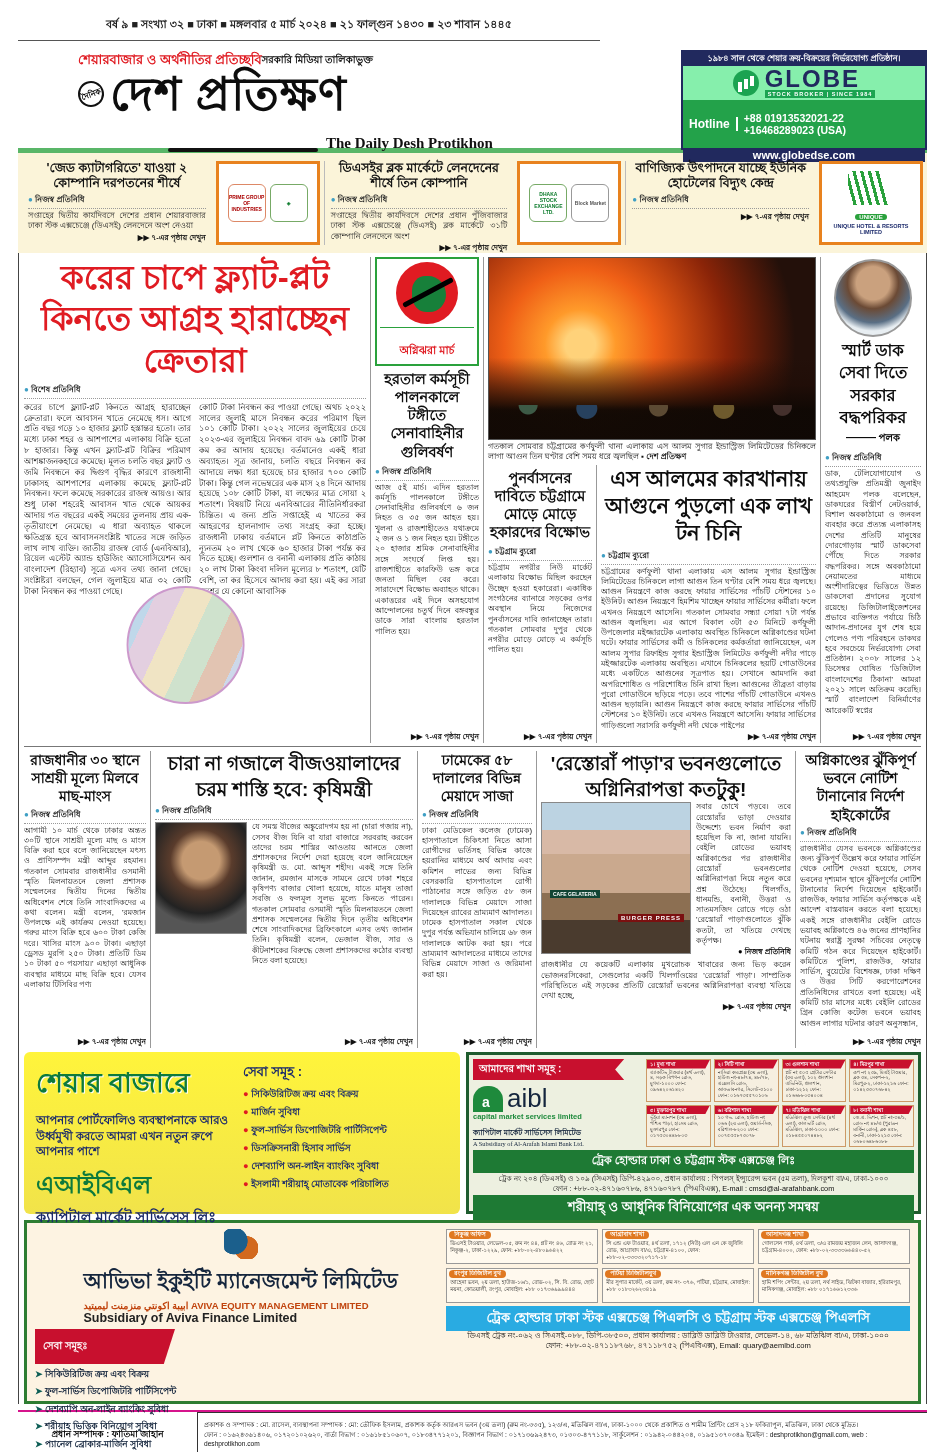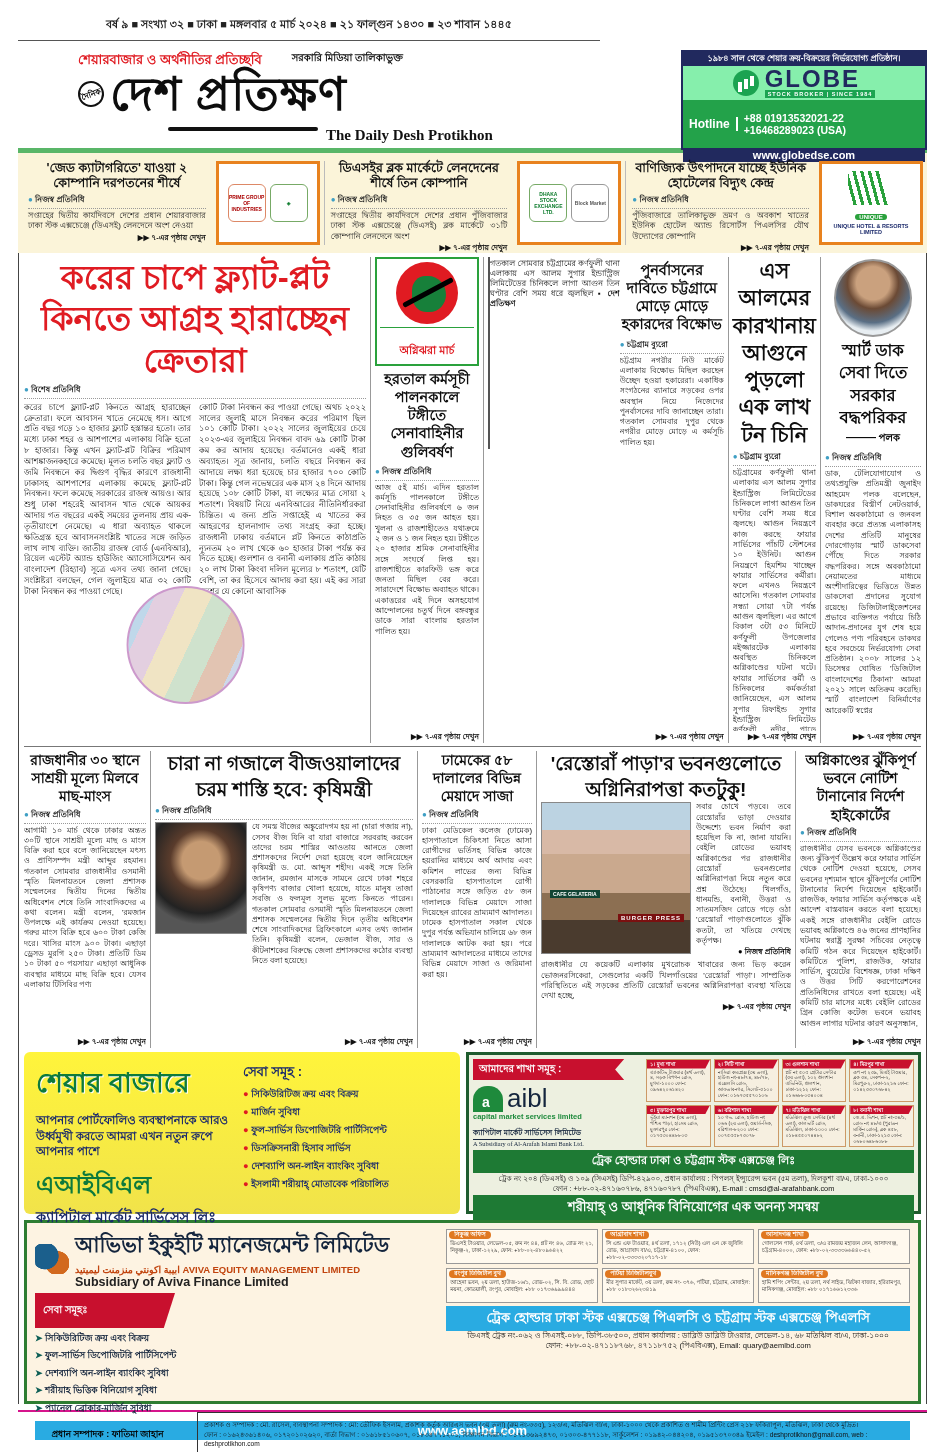--- a/index.html
+++ b/index.html
@@ -4,27 +4,27 @@
 <style>
   * { margin:0; padding:0; box-sizing:border-box; }
   body { background:#888; font-family:"Liberation Sans", sans-serif; }
   .page { width:945px; height:1452px; background:#fff; margin:0 auto; overflow:hidden; position:relative; padding:0 18px; }
   .topbar { height:50px; padding-top:16px; }
   .dateline { width:64%; text-align:center; font-size:11px; font-weight:bold; color:#222; }
   .dateline-rule { width:64%; border-bottom:1.5px solid #555; margin-top:5px; }
 
   .masthead-row { height:96px; display:flex; align-items:flex-start; gap:10px; }
   .brand { flex:1; padding-left:60px; }
-  .brand-tags { display:flex; align-items:flex-start; gap:30px; }
+  .brand-tags { display:flex; align-items:center; gap:0; }
   .tag-red { color:#e01b22; font-weight:bold; font-size:13px; }
   .tag-black { color:#111; font-weight:bold; font-size:10px; padding-bottom:1px; }
   .brand-title-row { display:flex; align-items:center; gap:6px; }
   .daily-badge { width:26px; height:26px; border:2px solid #111; border-radius:50%; font-size:8px; font-weight:bold; display:flex; align-items:center; justify-content:center; transform:rotate(-20deg); }
   .brand-title { font-size:46px; font-weight:bold; color:#0d0d0d; letter-spacing:1px; line-height:1.0; }
-  .brand-sub-row { display:flex; align-items:flex-start; margin-top:10px; }
+  .brand-sub-row { display:flex; align-items:flex-end; margin-top:18px; }
   .brand-swoosh { flex:0 0 150px; height:4px; background:#111; border-radius:2px; margin-left:90px; }
   .brand-eng { font-family:"Liberation Serif", serif; font-weight:bold; font-size:15px; color:#111; margin-left:8px; }
 
   .ad-nbl { width:198px; height:92px; border:1.5px solid #333; background:#fff; display:flex; flex-direction:column; align-items:center; justify-content:center; gap:4px; }
   .nbl-mark { position:relative; width:60px; height:42px; }
   .nbl-d { position:absolute; width:15px; height:15px; border:2.5px solid #199c4e; transform:rotate(45deg); }
   .nbl-cube { position:absolute; left:22px; top:22px; width:18px; height:16px; background:#199c4e; }
   .nbl-text { color:#199c4e; font-weight:bold; font-size:14px; }
   .ad-globe { width:246px; height:100px; border:2px solid #21295e; display:flex; flex-direction:column; }
   .globe-top { background:#21295e; color:#fff; font-size:8.2px; font-weight:bold; text-align:center; padding:2px 2px; line-height:1.25; }
@@ -69,21 +69,21 @@
       linear-gradient(115deg,#bfd8ea 0 18%,#e3cfe0 18% 34%,#f0e4c4 34% 52%,#cfe2cd 52% 68%,#e2c4b2 68% 84%,#cdd8ea 84%);
   }
   .march-col { flex:0 0 104px; display:flex; flex-direction:column; }
   .march-logo { border:2px solid #2aa13c; padding:3px; text-align:center; }
   .march-circle { width:62px; height:62px; border-radius:50%; background:#e01b22; margin:0 auto; position:relative; overflow:hidden; }
   .march-map { position:absolute; left:16px; top:14px; width:34px; height:36px; background:#17803a; border-radius:45% 60% 55% 50%; }
   .march-rifle { position:absolute; left:4px; top:28px; width:56px; height:5px; background:#000; transform:rotate(-28deg); border-radius:2px; }
   .march-label { color:#e01b22; font-weight:bold; font-size:11px; border-top:1.5px solid #2aa13c; margin-top:3px; padding-top:14px; }
   .col-head { font-weight:bold; font-size:14.5px; line-height:1.25; text-align:center; color:#0d0d0d; margin:4px 0 2px; }
   .small-body { font-size:7.8px; line-height:1.32; text-align:justify; color:#111; flex:1; overflow:hidden; }
-  .center-col { flex:0 0 328px; display:flex; flex-direction:row; }
+  .center-col { flex:0 0 328px; display:flex; flex-direction:column; }
   .fire-photo { height:192px; border:1px solid #555; background:
       linear-gradient(to top, rgba(15,8,4,.96) 0 16%, rgba(30,12,6,.55) 30%, transparent 45%),
       radial-gradient(circle at 28% 48%, #ffd27a 0 6%, #ff9a2a 14%, #ef5f16 30%, #8a2408 58%, #23100a 85%);
       position:relative;
   }
   .fire-crowd { position:absolute; bottom:0; left:0; right:0; height:34px; background:
       radial-gradient(circle at 12% 0%, #3d5a46 0 9px, transparent 10px),
       radial-gradient(circle at 30% 10%, #27415e 0 10px, transparent 11px),
       radial-gradient(circle at 52% 6%, #5c4a33 0 9px, transparent 10px),
       radial-gradient(circle at 72% 10%, #6e5a2d 0 10px, transparent 11px),
@@ -148,21 +148,21 @@
   .branch-grid { flex:1; display:grid; grid-template-columns:repeat(4,1fr); grid-template-rows:1fr 1fr; gap:3px; }
   .branch { border:1px solid #c96; background:#f6efe0; font-size:4.8px; line-height:1.25; color:#222; overflow:hidden; }
   .branch-h { background:#c8102e; color:#fff; font-weight:bold; font-size:5.2px; padding:1px 3px; clip-path:polygon(0 0,100% 0,93% 100%,0 100%); }
   .branch-b { padding:1px 3px; }
   .aibl-bar { background:#1e7a34; color:#fff; font-weight:bold; text-align:center; font-size:11px; padding:2px 0; margin-top:3px; }
   .aibl-addr { font-size:7.3px; text-align:center; color:#111; line-height:1.35; padding:1px 0; }
   .aibl-bar2 { background:#1e7a34; color:#fff; font-weight:bold; text-align:center; font-size:13px; padding:2px 0; }
 
   .aviva { height:184px; border:3px solid #2e7d32; background:#fdf3e2; margin-top:6px; padding:6px 8px; display:flex; flex-wrap:wrap; }
   .aviva-left { flex:0 0 47%; }
-  .aviva-title-row { display:flex; align-items:center; gap:6px; }
+  .aviva-title-row { display:flex; align-items:center; gap:6px;flex-direction:column; }
   .aviva-mark { width:34px; height:30px; background:
       radial-gradient(circle at 30% 40%, #1b5f8c 0 44%, transparent 46%),
       radial-gradient(circle at 66% 64%, #d2691e 0 40%, transparent 42%); border-radius:4px 40% 4px 40%; }
   .aviva-title { color:#14253d; font-weight:bold; font-size:21px; }
   .aviva-sub1 { color:#c1440e; font-weight:bold; font-size:9.5px; }
   .aviva-sub2 { color:#222; font-weight:bold; font-size:12.5px; }
   .aviva-svc-ribbon { background:#c8102e; color:#fff; font-weight:bold; font-size:10px; padding:9px 8px; clip-path:polygon(0 0,100% 0,92% 100%,0 100%); width:140px; margin-top:4px; }
   .aviva-li { color:#14253d; font-weight:bold; font-size:9px; margin:2.5px 0; }
   .aviva-li:before { content:"➤ "; color:#0e5f56; }
   .aviva-right { flex:1; display:flex; flex-direction:column; }
@@ -242,21 +242,20 @@
       <div class="teaser-body">সপ্তাহের দ্বিতীয় কার্যদিবসে দেশের প্রধান পুঁজিবাজার ঢাকা স্টক এক্সচেঞ্জে (ডিএসই) ব্লক মার্কেটে ৩১টি কোম্পানি লেনদেনে অংশ</div>
       <div class="more">▶▶ ৭-এর পৃষ্ঠায় দেখুন</div>
     </div>
     <div class="logo-cell tz">
       <span class="mini-logo green">DHAKA STOCK EXCHANGE LTD.</span>
       <span class="mini-logo" style="color:#555;border-color:#999;">Block Market</span>
     </div>
     <div class="teaser-cell tz">
       <div class="teaser-title">বাণিজ্যিক উৎপাদনে যাচ্ছে ইউনিক হোটেলের বিদ্যুৎ কেন্দ্র</div>
       <div class="byline"><span class="dot">●</span> <span>নিজস্ব প্রতিনিধি</span></div>
-      <div class="teaser-body">পুঁজিবাজারে তালিকাভুক্ত ভ্রমণ ও অবকাশ খাতের ইউনিক হোটেল অ্যান্ড রিসোর্টস পিএলসির যৌথ উদ্যোগের কোম্পানি</div>
       <div class="more">▶▶ ৭-এর পৃষ্ঠায় দেখুন</div>
     </div>
     <div class="logo-cell tz">
       <div class="unique-mark">
         <div class="unique-fan"></div>
         <div class="unique-pill">UNIQUE</div>
         <div class="unique-line">UNIQUE HOTEL &amp; RESORTS LIMITED</div>
       </div>
     </div>
   </div>

